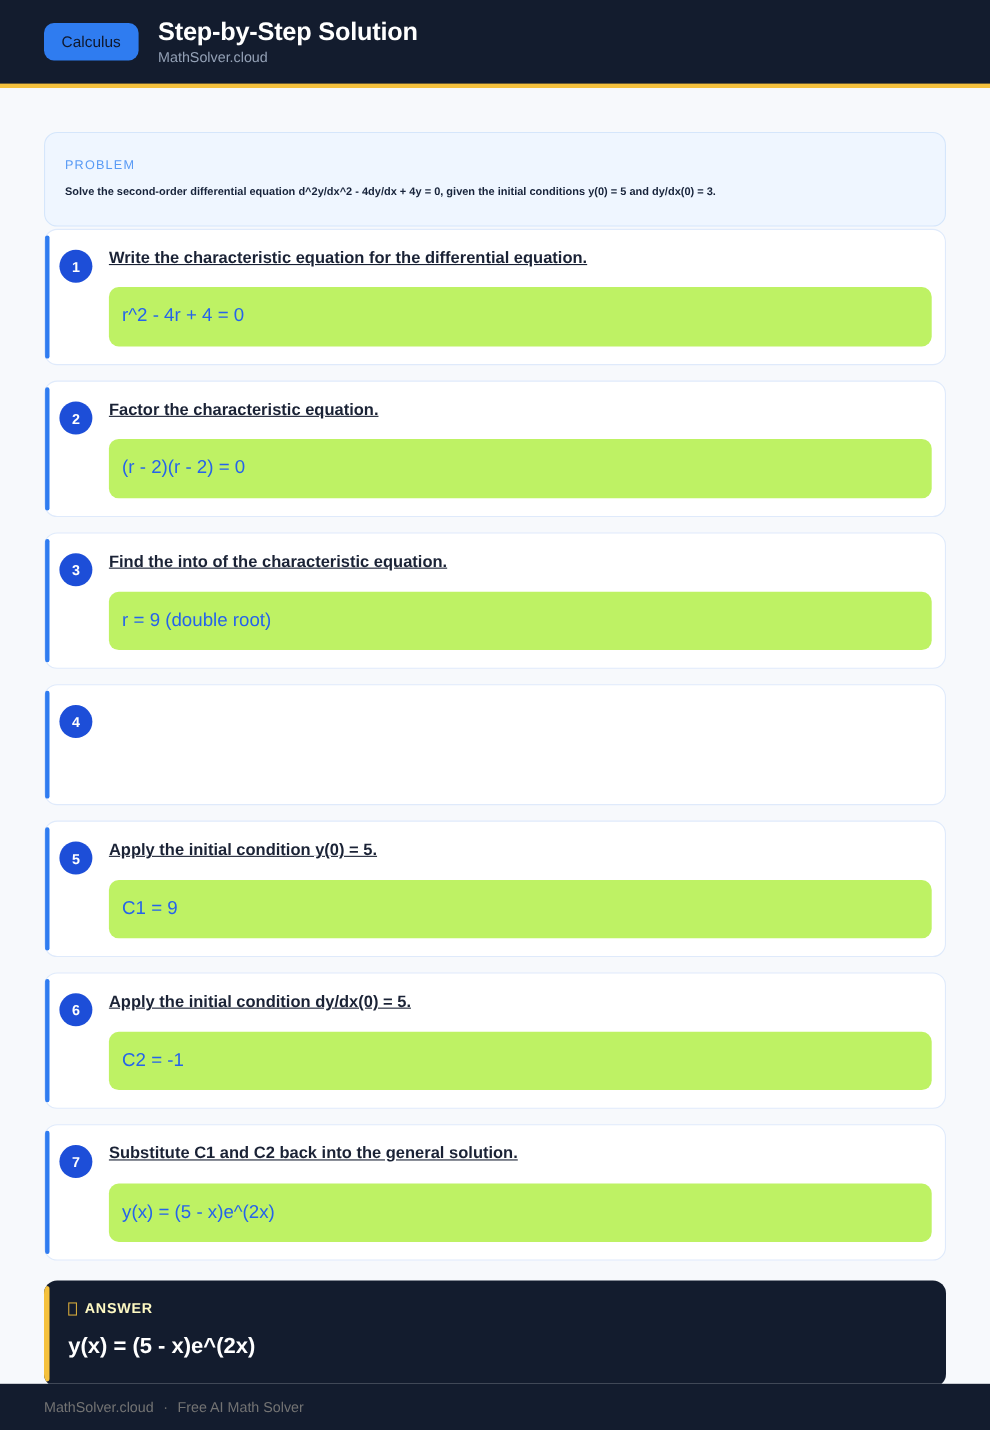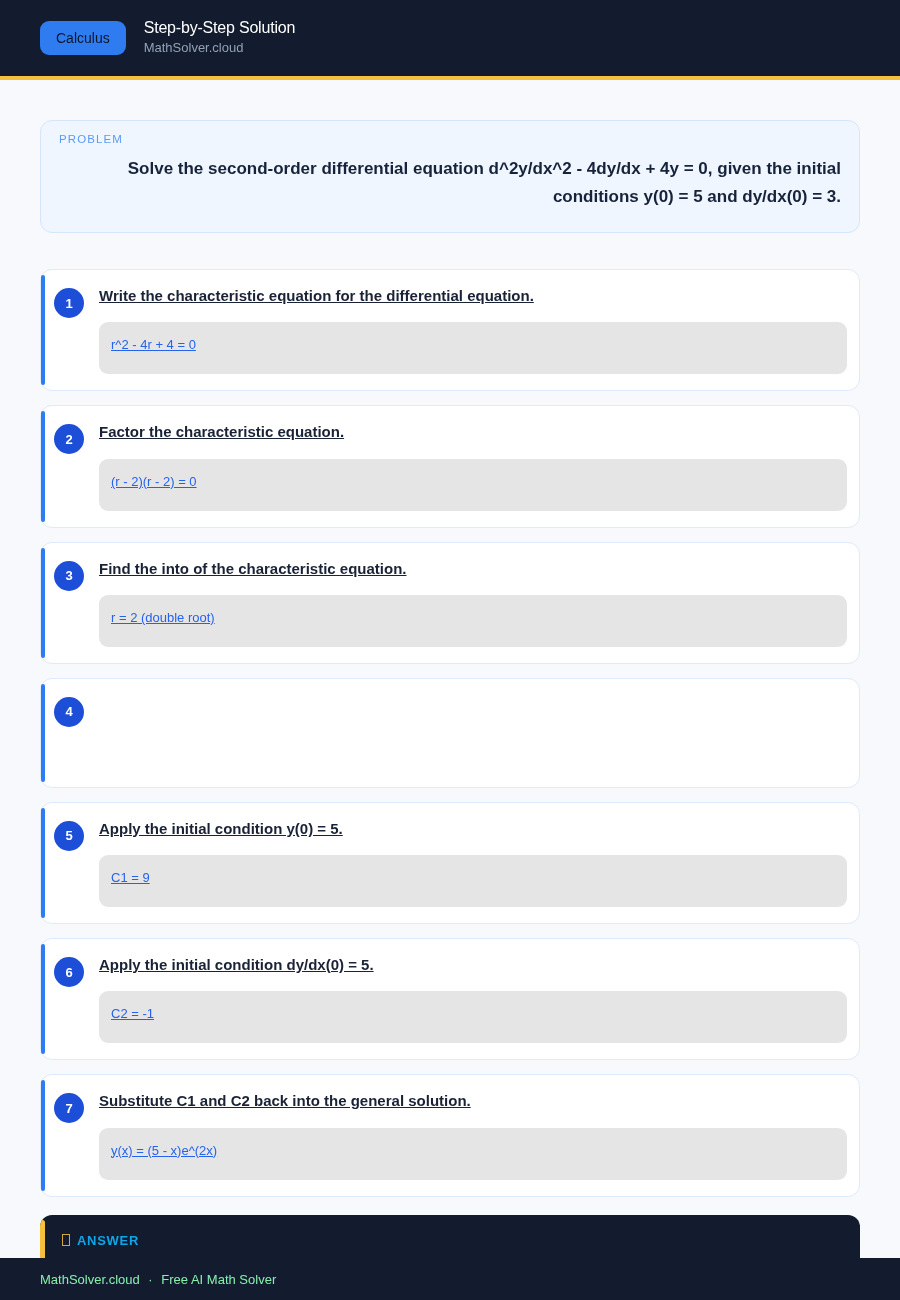--- a/index.html
+++ b/index.html
@@ -44,22 +44,22 @@
     white-space: nowrap;
   }
   .header-text {
     display: flex;
     flex-direction: column;
     gap: 4px;
     padding-bottom: 2px;
   }
   .header-title {
     color: #ffffff;
-    font-size: 16px;
-    font-weight: normal;
+    font-size: 23px;
+    font-weight: bold;
     line-height: 1.15;
     letter-spacing: -0.2px;
   }
   .header-sub {
     color: #93a0b5;
     font-size: 13px;
     line-height: 1.1;
   }
 
   
@@ -67,35 +67,34 @@
     flex: 1 1 auto;
     padding: 40px 40px 0 40px;
     overflow: hidden;
   }
 
   
   .problem-card {
     background: #eff6ff;
     border: 1px solid #d5e6fb;
     border-radius: 12px;
-    padding: 12px 18px 22px 18px;
-    margin-bottom: 36px;
+    padding: 24px 18px 22px 18px;
+    margin-bottom: 2px;
   }
   .problem-label {
     color: #5a9bf5;
     font-size: 11.5px;
     letter-spacing: 1.1px;
     margin-bottom: 10px;
   }
   .problem-text {
     color: #17233a;
-    font-size: 17px;
+    font-size: 10px;
     font-weight: bold;
     line-height: 1.62;
-    text-align: right;
   }
 
   
   .steps { display: block; }
   .step-card {
     position: relative;
     background: #ffffff;
     border: 1px solid #dfeafb;
     border-radius: 12px;
     margin-bottom: 14px;
@@ -133,28 +132,27 @@
   }
   .step-title {
     color: #1a2235;
     font-size: 15px;
     font-weight: bold;
     line-height: 1.35;
     margin-bottom: 16px;
     text-decoration: underline;
   }
   .step-formula {
-    background: #e5e5e5;
+    background: #bef264;
     border-radius: 9px;
     padding: 14px 12px 16px 12px;
     color: #2563eb;
-    font-size: 13px;
+    font-size: 17px;
     line-height: 1.4;
     min-height: 52px;
-    text-decoration: underline;
   }
 
   
   .answer-card {
     position: relative;
     background: #131c2e;
     border-radius: 12px;
     margin-top: 18px;
     padding: 18px 20px 24px 22px;
     overflow: hidden;
@@ -165,21 +163,21 @@
     top: 5px;
     bottom: 5px;
     width: 5px;
     background: #f5c13d;
     border-radius: 3px;
   }
   .answer-label {
     display: flex;
     align-items: center;
     gap: 7px;
-    color: #0ea5e9;
+    color: #fef9c3;
     font-size: 13px;
     font-weight: bold;
     letter-spacing: 0.7px;
     margin-bottom: 14px;
   }
   .tofu {
     display: inline-block;
     width: 8px;
     height: 12px;
     border: 1px solid #f5c13d;
@@ -195,21 +193,21 @@
   
   .footer {
     background: #131c2e;
     flex: 0 0 auto;
     height: 42px;
     display: flex;
     align-items: center;
     padding: 0 40px;
   }
   .footer-text {
-    color: #86efac;
+    color: #737373;
     font-size: 13px;
   }
   .footer-sep { padding: 0 5px; }
 </style>
 </head>
 <body>
 
 <div class="header">
   <div class="header-inner">
     <div class="badge">Calculus</div>
@@ -245,21 +243,21 @@
         <div class="step-title">Factor the characteristic equation.</div>
         <div class="step-formula">(r - 2)(r - 2) = 0</div>
       </div>
     </div>
 
     <div class="step-card">
       <div class="step-accent"></div>
       <div class="step-num">3</div>
       <div class="step-body">
         <div class="step-title">Find the into of the characteristic equation.</div>
-        <div class="step-formula">r = 2 (double root)</div>
+        <div class="step-formula">r = 9 (double root)</div>
       </div>
     </div>
 
     <div class="step-card">
       <div class="step-accent"></div>
       <div class="step-num">4</div>
     </div>
 
     <div class="step-card">
       <div class="step-accent"></div>

